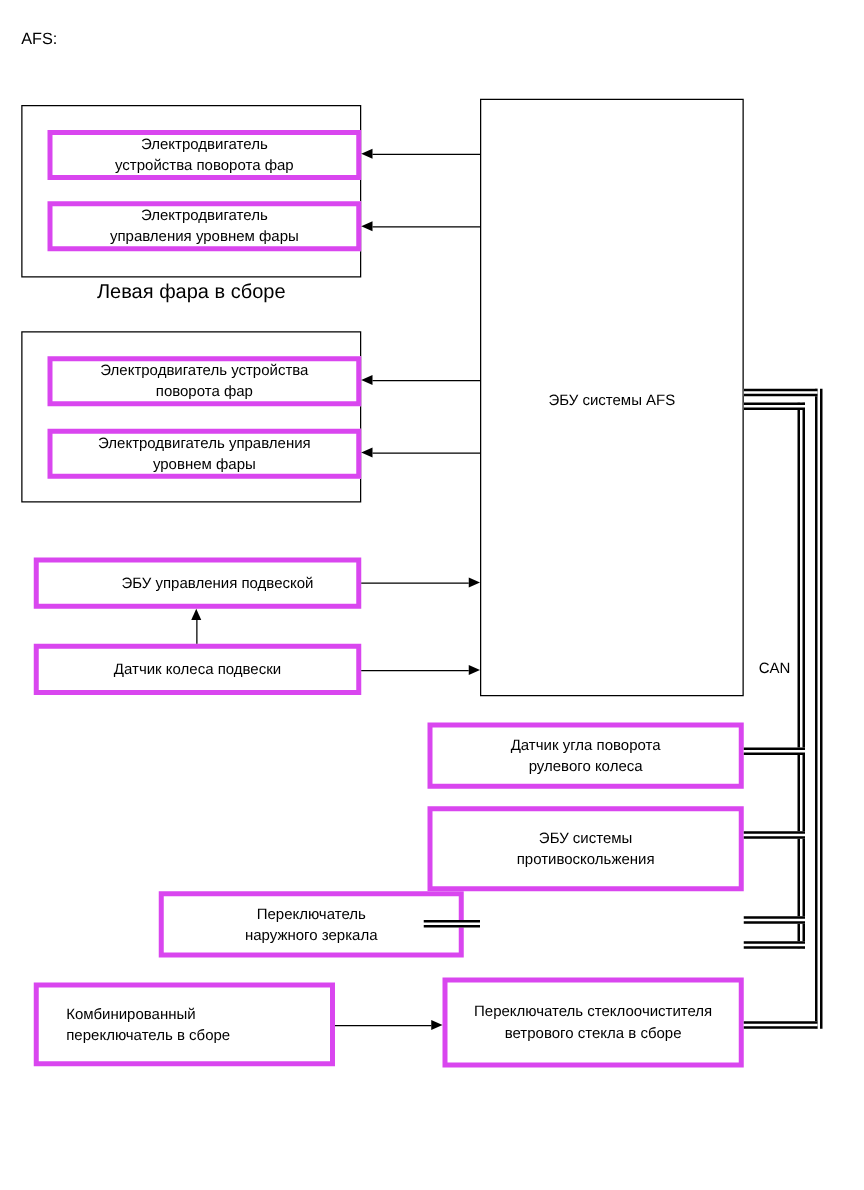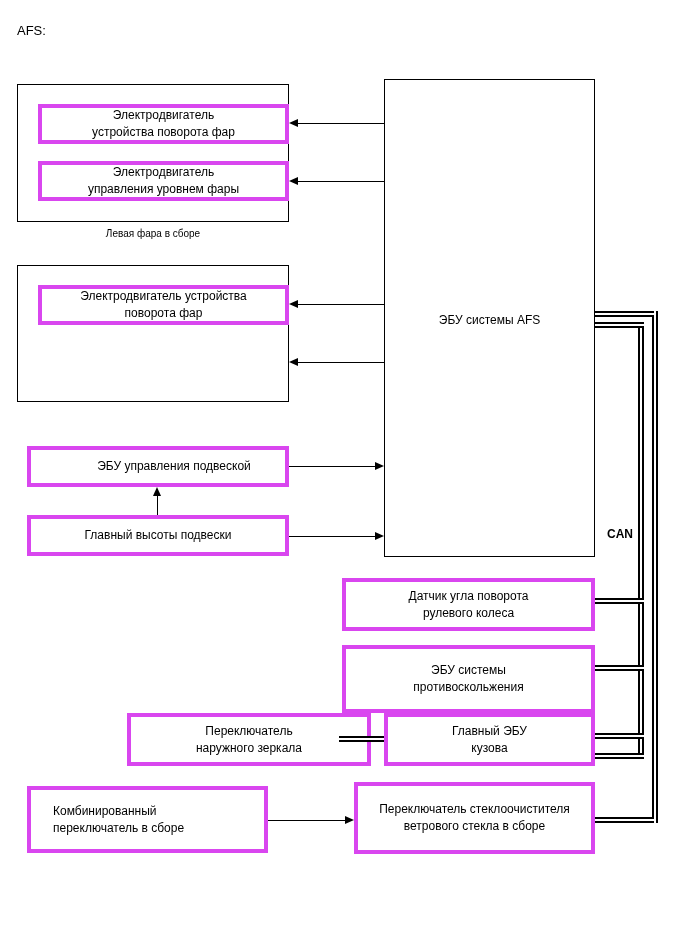--- a/index.html
+++ b/index.html
@@ -26,21 +26,21 @@
   }
   .box.left-text{justify-content:flex-start;text-align:left;padding-left:22px;}
   .shell{
     position:absolute;
     border:1px solid #000000;
     background:#ffffff;
     box-sizing:border-box;
   }
   .caption{
     position:absolute;
-    font-size:10px;
+    font-size:16px;
     line-height:15px;
     text-align:center;
     white-space:nowrap;
   }
   .title{
     position:absolute;
     font-size:13px;
     line-height:16px;
     white-space:nowrap;
   }
@@ -94,23 +94,25 @@
   <div class="shell" style="left:17px;top:84px;width:272px;height:138px;"></div>
   <div class="box" style="left:38px;top:104px;width:251px;height:40px;">Электродвигатель
 устройства поворота фар</div>
   <div class="box" style="left:38px;top:161px;width:251px;height:40px;">Электродвигатель
 управления уровнем фары</div>
   <div class="caption" style="left:17px;top:226px;width:272px;">Левая фара в сборе</div>
 
   <div class="shell" style="left:17px;top:265px;width:272px;height:137px;"></div>
   <div class="box" style="left:38px;top:285px;width:251px;height:40px;">Электродвигатель устройства
 поворота фар</div>
+  <div class="box" style="left:38px;top:343px;width:251px;height:40px;">Электродвигатель управления
+уровнем фары</div>
 
   <div class="box" style="left:27px;top:446px;width:262px;height:41px;padding-left:32px;">ЭБУ управления подвеской</div>
-  <div class="box" style="left:27px;top:515px;width:262px;height:41px;">Главный высоты подвески</div>
+  <div class="box" style="left:27px;top:515px;width:262px;height:41px;">Датчик колеса подвески</div>
 
   <div class="vline" style="left:157px;top:496px;height:19px;"></div>
   <div class="arrow-up" style="left:153px;top:487px;"></div>
 
   <div class="shell" style="left:384px;top:79px;width:211px;height:478px;"></div>
   <div class="blocklabel" style="left:384px;top:312px;width:211px;">ЭБУ системы AFS</div>
 
   <div class="hline" style="left:298px;top:123px;width:86px;"></div>
   <div class="arrow-left" style="left:289px;top:119px;"></div>
 
@@ -126,22 +128,20 @@
   <div class="hline" style="left:289px;top:466px;width:86px;"></div>
   <div class="arrow-right" style="left:375px;top:462px;"></div>
 
   <div class="hline" style="left:289px;top:536px;width:86px;"></div>
   <div class="arrow-right" style="left:375px;top:532px;"></div>
 
   <div class="box" style="left:342px;top:578px;width:253px;height:53px;">Датчик угла поворота
 рулевого колеса</div>
   <div class="box" style="left:342px;top:645px;width:253px;height:68px;">ЭБУ системы
 противоскольжения</div>
-  <div class="box" style="left:384px;top:713px;width:211px;height:53px;">Главный ЭБУ
-кузова</div>
   <div class="box" style="left:354px;top:782px;width:241px;height:72px;text-align:center;">Переключатель стеклоочистителя
 ветрового стекла в сборе</div>
 
   <div class="box" style="left:127px;top:713px;width:244px;height:53px;">Переключатель
 наружного зеркала</div>
   <div class="box left-text" style="left:27px;top:786px;width:241px;height:67px;">Комбинированный
 переключатель в сборе</div>
 
   <div class="hline" style="left:268px;top:820px;width:77px;"></div>
   <div class="arrow-right" style="left:345px;top:816px;"></div>
@@ -158,15 +158,15 @@
   <div class="bus-h" style="left:595px;top:598px;width:49px;"></div>
 
   <div class="bus-h" style="left:595px;top:665px;width:49px;"></div>
 
   <div class="bus-h" style="left:595px;top:733px;width:49px;"></div>
 
   <div class="bus-h" style="left:595px;top:753px;width:49px;"></div>
 
   <div class="bus-h" style="left:339px;top:736px;width:45px;"></div>
 
-  <div class="canlabel" style="left:607px;top:527px;font-weight:bold;">CAN</div>
+  <div class="canlabel" style="left:607px;top:527px;">CAN</div>
 
 </div>
 
 </body></html>

